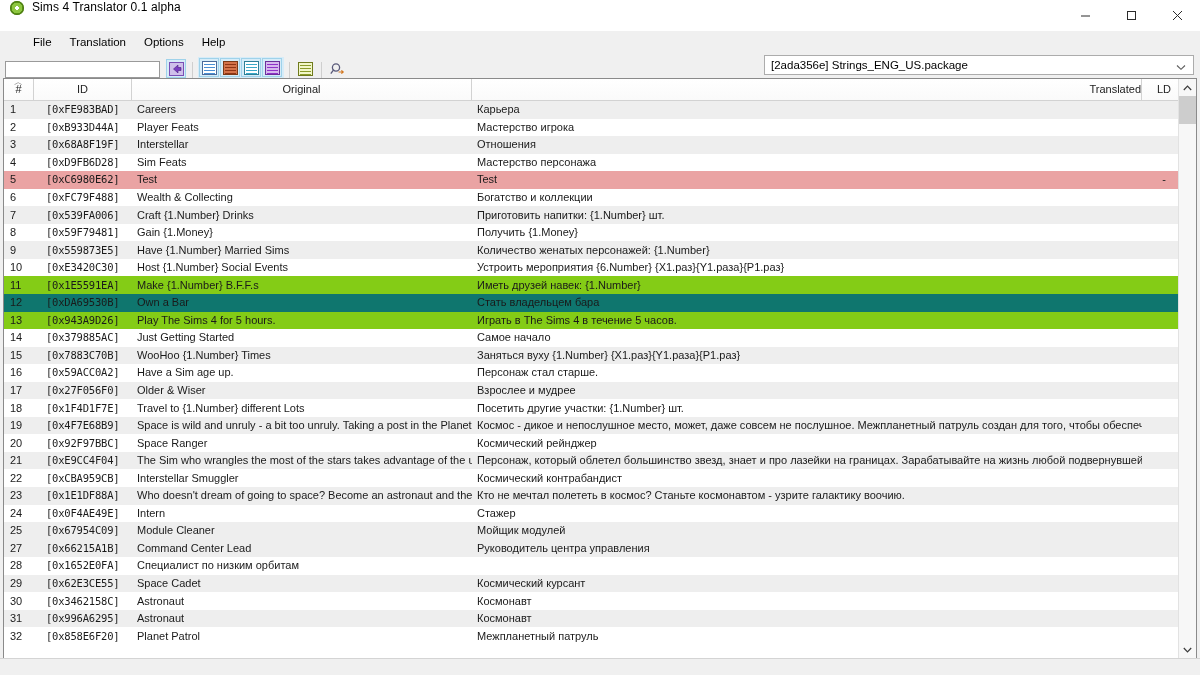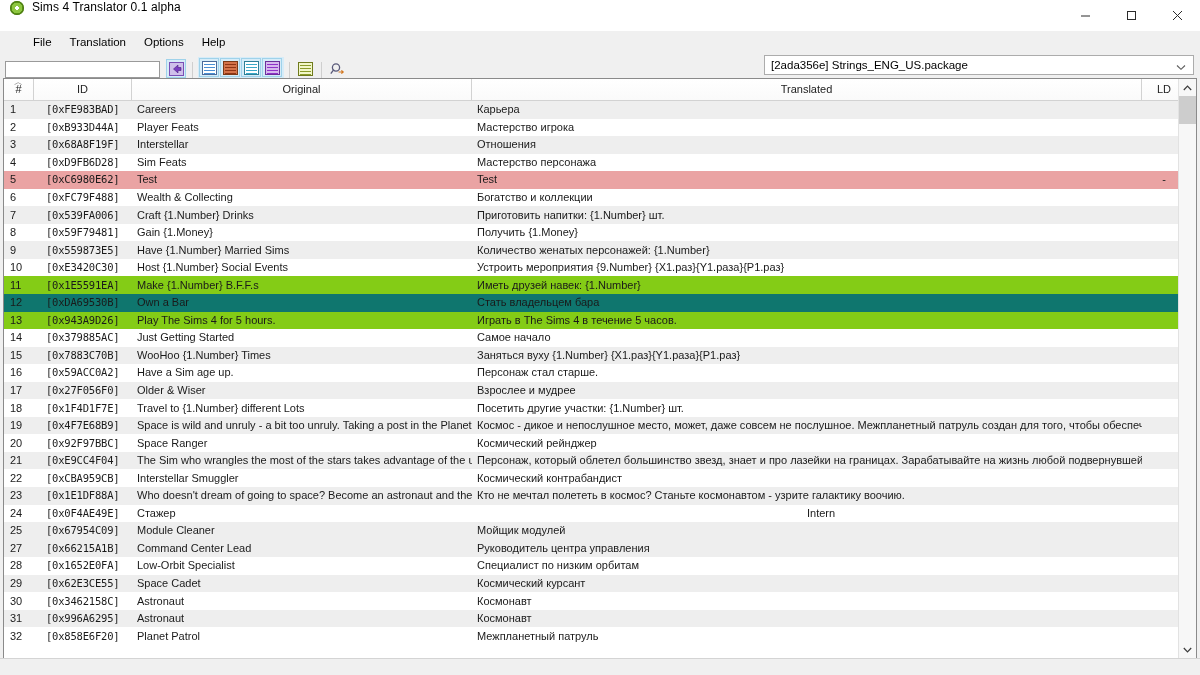--- a/index.html
+++ b/index.html
@@ -57,21 +57,21 @@
   .gridwrap{flex:1 1 auto;margin:0 3px 0 3px;background:#fff;border:1px solid #8a8a8a;border-bottom:none;
             display:flex;flex-direction:column;overflow:hidden;position:relative;}
   .headrow{display:flex;height:21px;flex:0 0 auto;background:#ffffff;border-bottom:1px solid #d2d2d2;position:relative;z-index:2;}
   .hc{height:21px;line-height:21px;text-align:center;font-size:11px;border-right:1px solid #d2d2d2;
       background:linear-gradient(#ffffff,#fafafa);position:relative;box-sizing:border-box;color:#222;overflow:hidden;white-space:nowrap;}
   .hc .sortmark{position:absolute;left:50%;transform:translateX(-50%);top:-3px;font-size:9px;color:#7a7a7a;line-height:12px;}
 
   .c-num{width:30px;}
   .c-id{width:98px;}
   .c-orig{width:340px;}
-  .c-tr{width:670px;}
+  .c-tr{width:670px;text-align:right;}
   .c-ld{width:44px;border-right:none;}
 
   .rows{flex:1 1 auto;overflow:hidden;position:relative;}
   .row{display:flex;height:17.55px;align-items:center;box-sizing:border-box;}
   .row.odd{background:#ffffff;}
   .row.even{background:#eeeeee;}
   .row.pink{background:#eaa3a3;}
   .row.purp-d{background:#84cc16;}
   .row.purp-l{background:#0f766e;}
   .cell{height:17px;line-height:17px;font-size:11px;box-sizing:border-box;overflow:hidden;white-space:nowrap;color:#1a1a1a;}
@@ -293,21 +293,21 @@
           <div class="cell num">9</div>
           <div class="cell id">[0x559873E5]</div>
           <div class="cell orig">Have {1.Number} Married Sims</div>
           <div class="cell tr">Количество женатых персонажей: {1.Number}</div>
           <div class="cell ld"></div>
         </div>
         <div class="row odd">
           <div class="cell num">10</div>
           <div class="cell id">[0xE3420C30]</div>
           <div class="cell orig">Host {1.Number} Social Events</div>
-          <div class="cell tr">Устроить мероприятия {9.Number} {X1.раз}{Y1.раза}{P1.раз}</div>
+          <div class="cell tr">Устроить мероприятия {6.Number} {X1.раз}{Y1.раза}{P1.раз}</div>
           <div class="cell ld"></div>
         </div>
         <div class="row purp-d">
           <div class="cell num">11</div>
           <div class="cell id">[0x1E5591EA]</div>
           <div class="cell orig">Make {1.Number} B.F.F.s</div>
           <div class="cell tr">Иметь друзей навек: {1.Number}</div>
           <div class="cell ld"></div>
         </div>
         <div class="row purp-l">
@@ -390,42 +390,41 @@
         <div class="row even">
           <div class="cell num">23</div>
           <div class="cell id">[0x1E1DF88A]</div>
           <div class="cell orig">Who doesn't dream of going to space?  Become an astronaut and the galaxy will …</div>
           <div class="cell tr">Кто не мечтал полететь в космос? Станьте космонавтом - узрите галактику воочию.</div>
           <div class="cell ld"></div>
         </div>
         <div class="row odd">
           <div class="cell num">24</div>
           <div class="cell id">[0x0F4AE49E]</div>
+          <div class="cell orig">Intern</div>
           <div class="cell tr">Стажер</div>
-          <div class="cell orig">Intern</div>
           <div class="cell ld"></div>
         </div>
         <div class="row even">
           <div class="cell num">25</div>
           <div class="cell id">[0x67954C09]</div>
           <div class="cell orig">Module Cleaner</div>
           <div class="cell tr">Мойщик модулей</div>
           <div class="cell ld"></div>
         </div>
         <div class="row even">
           <div class="cell num">27</div>
           <div class="cell id">[0x66215A1B]</div>
           <div class="cell orig">Command Center Lead</div>
           <div class="cell tr">Руководитель центра управления</div>
           <div class="cell ld"></div>
         </div>
         <div class="row odd">
           <div class="cell num">28</div>
           <div class="cell id">[0x1652E0FA]</div>
-          <div class="cell orig">Low-Orbit Specialist</div>
           <div class="cell tr">Специалист по низким орбитам</div>
           <div class="cell ld"></div>
         </div>
         <div class="row even">
           <div class="cell num">29</div>
           <div class="cell id">[0x62E3CE55]</div>
           <div class="cell orig">Space Cadet</div>
           <div class="cell tr">Космический курсант</div>
           <div class="cell ld"></div>
         </div>

